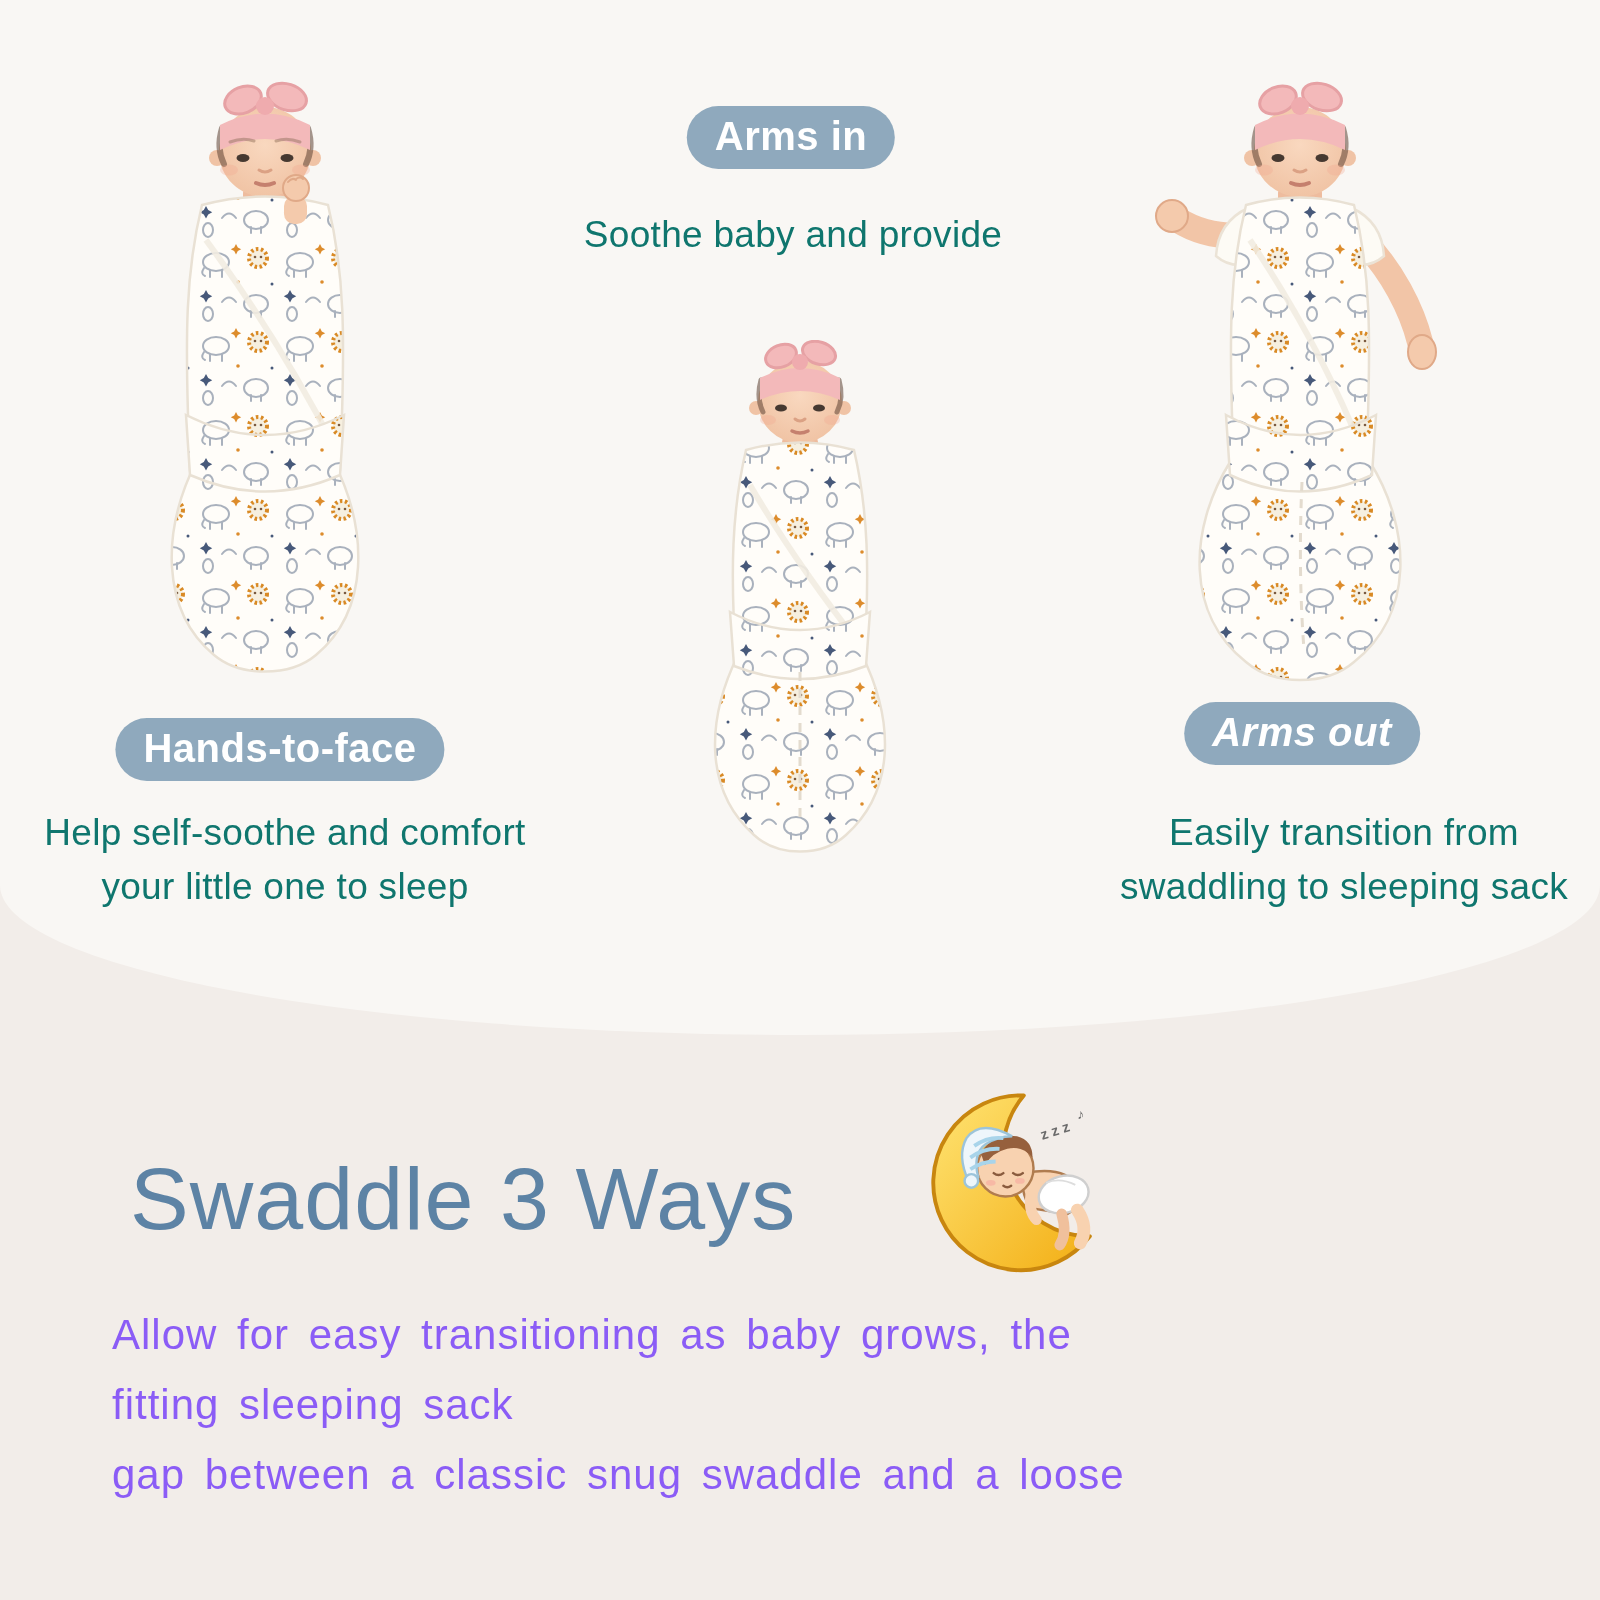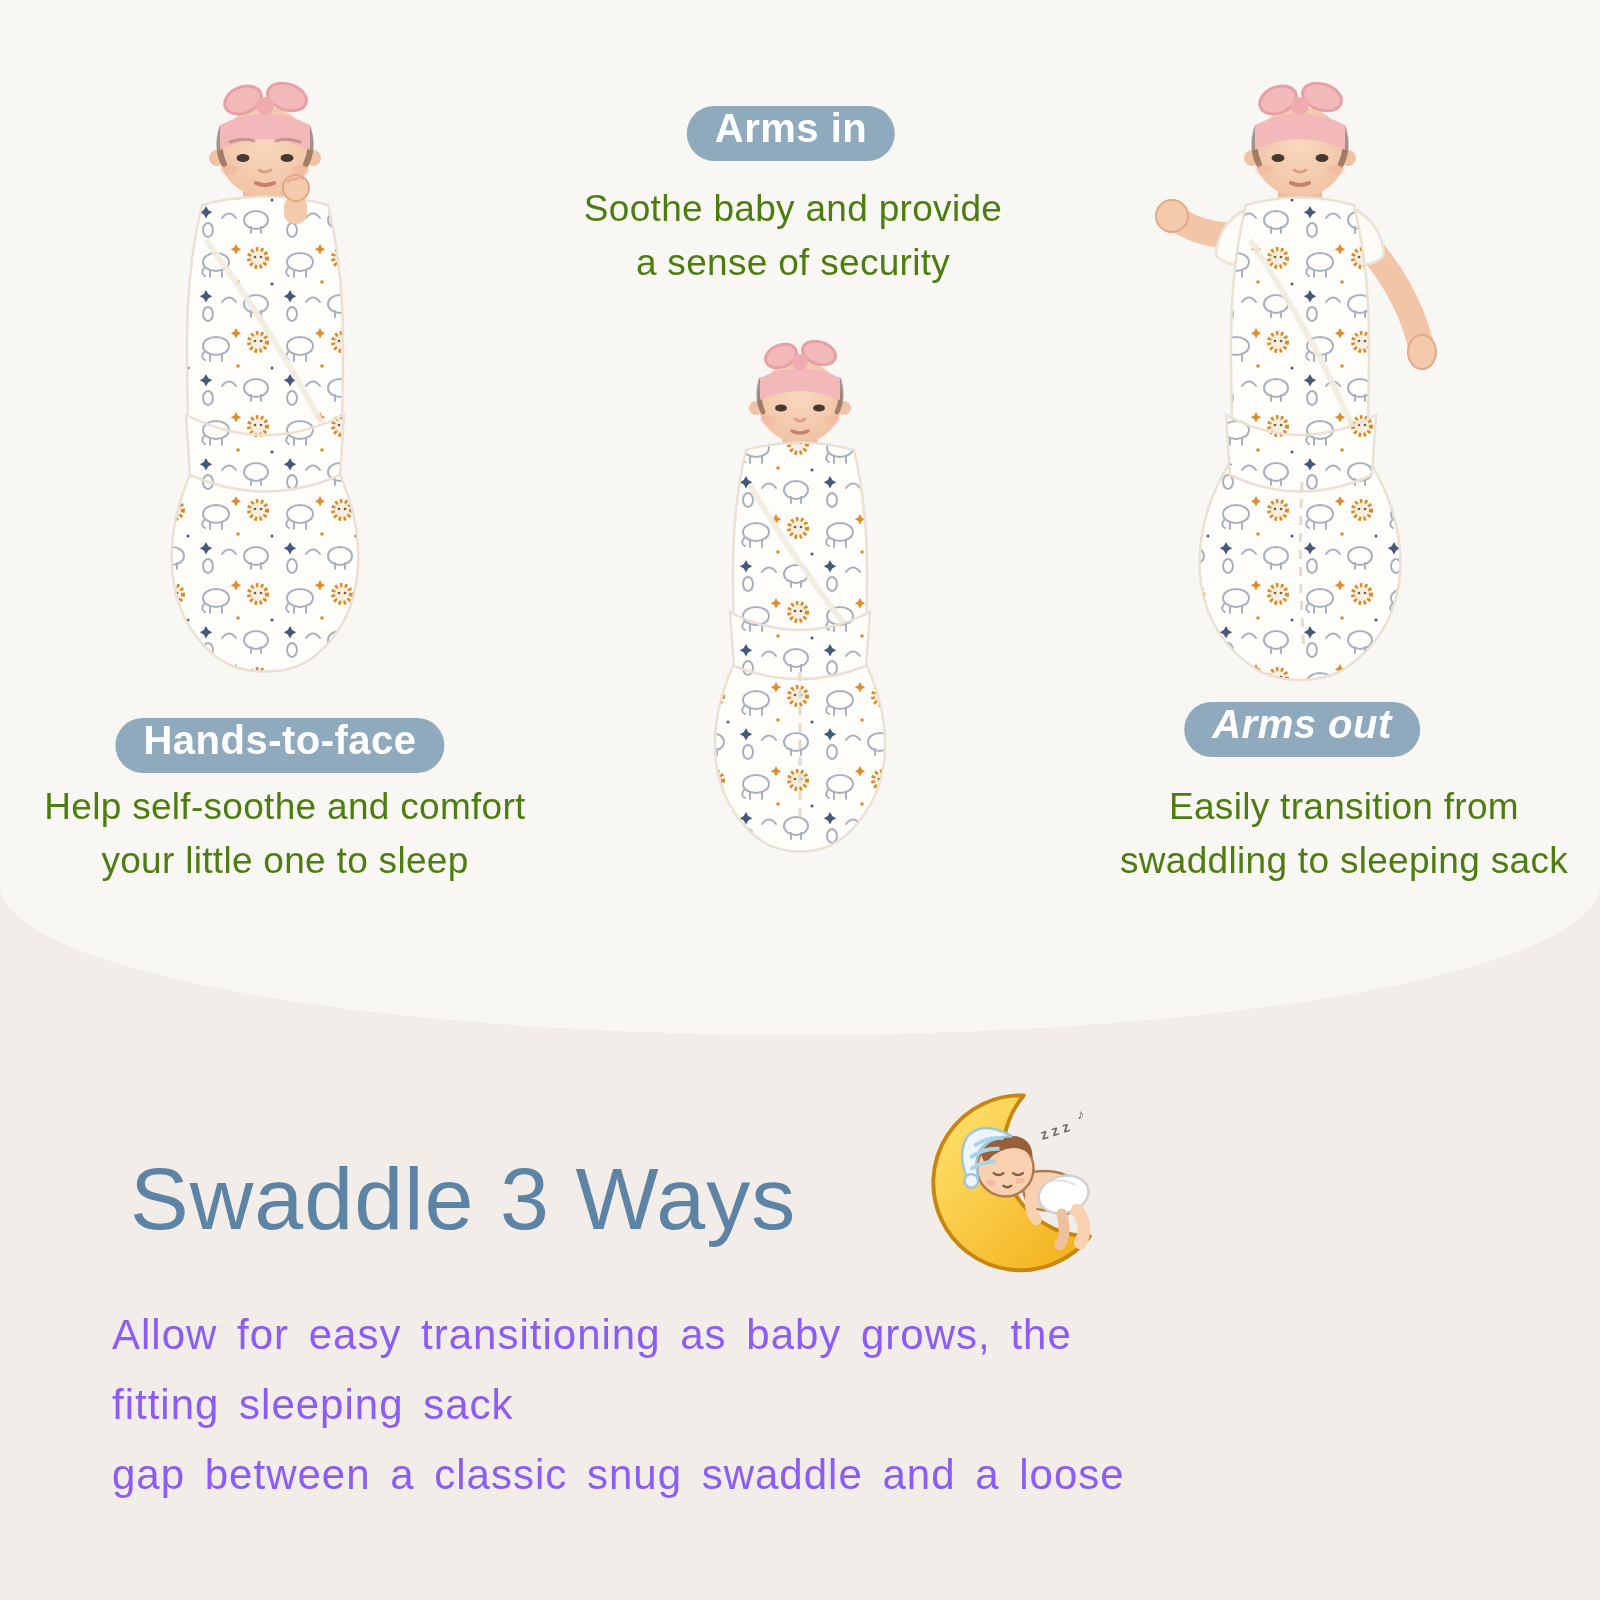--- a/index.html
+++ b/index.html
@@ -15,31 +15,31 @@
   .baby{position:absolute;}
   .baby svg{display:block;width:100%;height:100%;}
   .baby-left{left:110px;top:70px;width:310px;height:620px;}
   .baby-center{left:650px;top:340px;width:300px;height:535px;}
   .baby-right{left:1130px;top:70px;width:340px;height:620px;}
 
   .badge{
     position:absolute;transform:translateX(-50%);
     background:#8fa9bd;color:#ffffff;
     font-weight:700;font-size:40px;line-height:1;
-    padding:2px 28px 13px;border-radius:999px;letter-spacing:.5px;
+    padding:10px 28px 13px;border-radius:999px;letter-spacing:.5px;
     white-space:nowrap;
   }
   .badge-arms-in{left:791px;top:106px;}
   .badge-hands{left:280px;top:702px;margin-top:16px;}
   .badge-arms-out{left:1302px;top:702px;font-style:italic;}
 
   .desc{
     position:absolute;transform:translateX(-50%);
     text-align:center;font-size:37px;line-height:54px;
-    color:#4d7c0f;letter-spacing:.3px;white-space:nowrap;
+    color:#0f766e;letter-spacing:.3px;white-space:nowrap;margin-top:26px;
   }
   .desc-arms-in{left:793px;top:182px;}
   .desc-hands{left:285px;top:780px;}
   .desc-arms-out{left:1344px;top:780px;}
 
   .heading{
     position:absolute;left:130px;top:1148px;margin:0;
     font-size:88px;font-weight:400;color:#5d83a5;letter-spacing:1px;
     white-space:nowrap;
   }
@@ -187,21 +187,20 @@
       <path d="M96,345 Q170,385 246,345 L242,405 Q170,438 100,405 Z" fill="url(#animalPrint)" stroke="#e9e1d4" stroke-width="2.5"></path>
       <path d="M172,412 Q168,500 174,580" stroke="#e3dbce" stroke-width="3" stroke-dasharray="9 8" fill="none"></path>
     </svg>
   </div>
 
   <div class="badge badge-arms-in">
     <span>Arms in</span>
   </div>
   <div class="desc desc-arms-in">
     <div>Soothe baby and provide</div>
-    <div>a sense of security</div>
   </div>
 
   <div class="badge badge-hands">
     <span>Hands-to-face</span>
   </div>
   <div class="desc desc-hands">
     <div>Help self-soothe and comfort</div>
     <div>your little one to sleep</div>
   </div>
 

